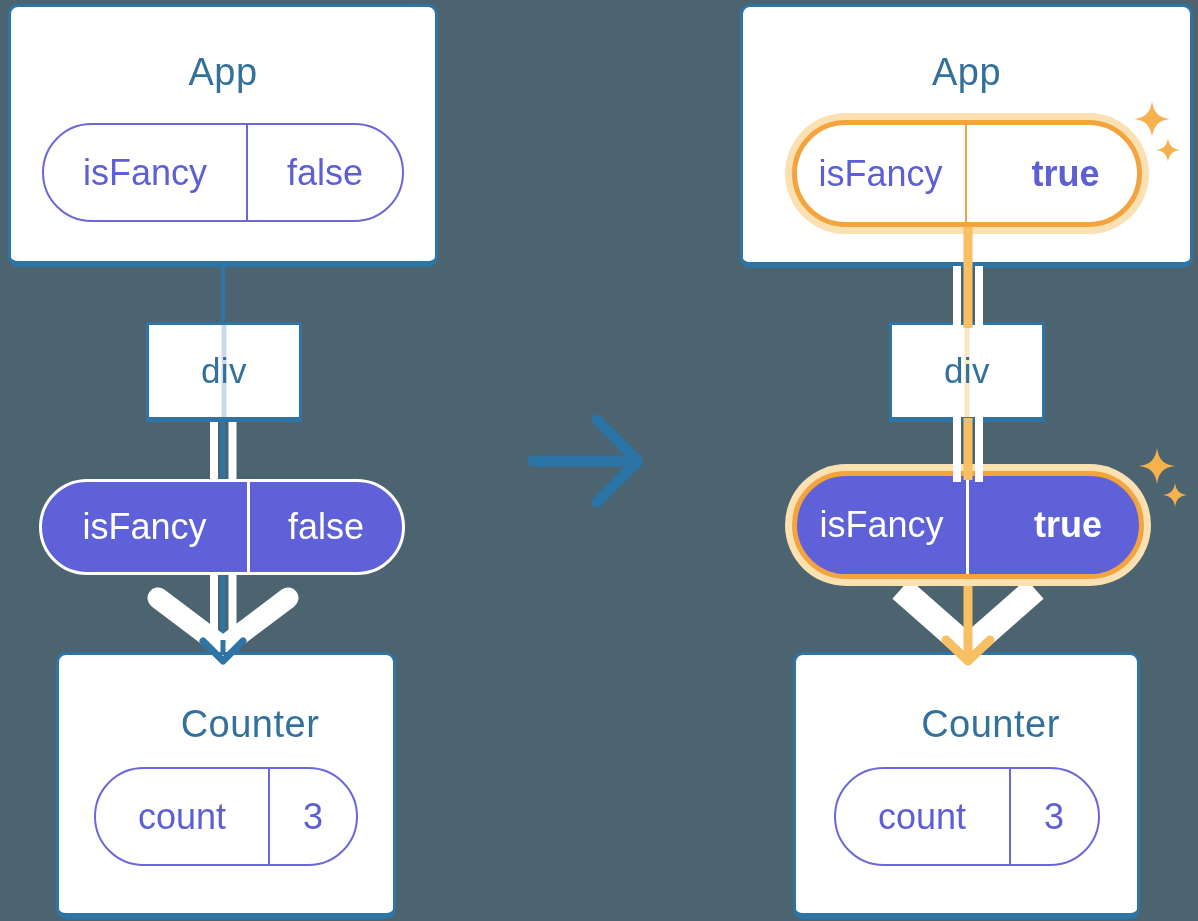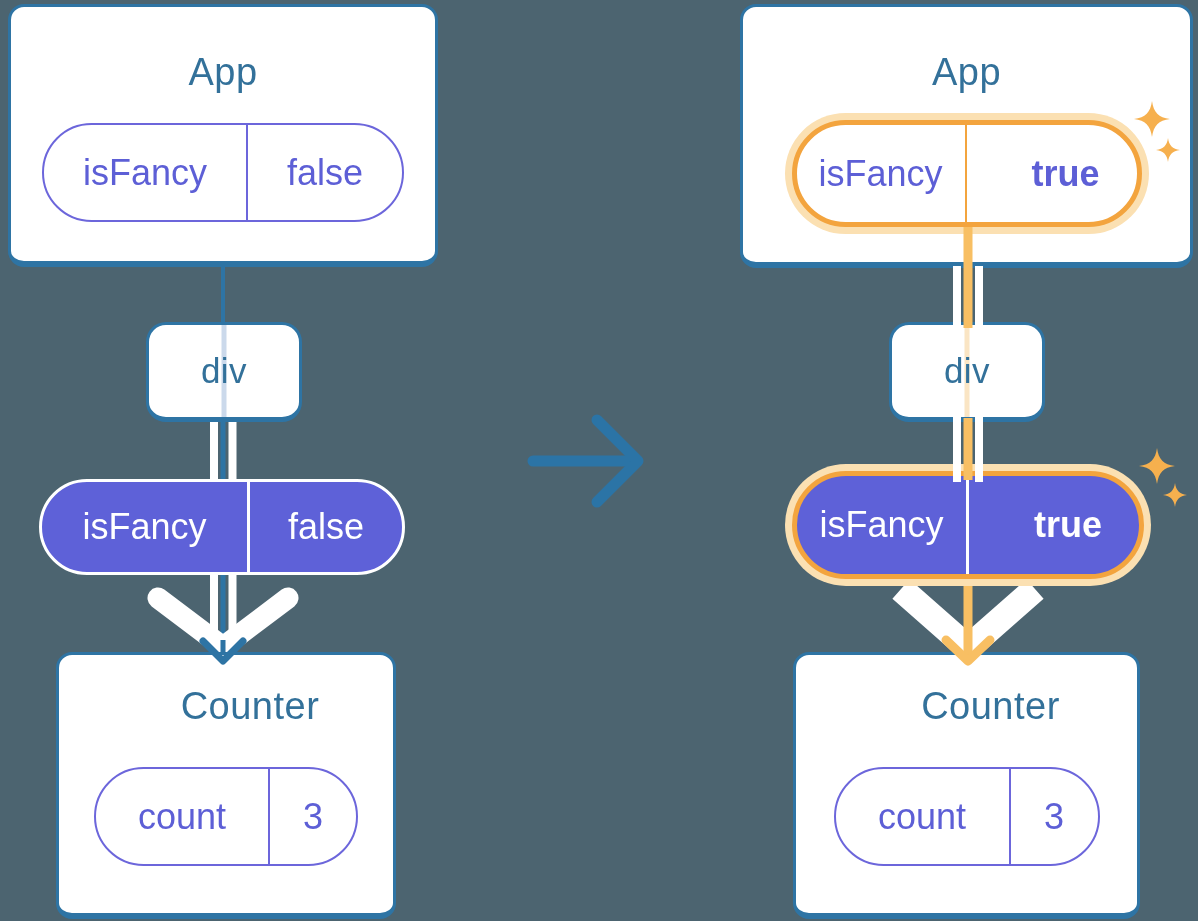--- a/index.html
+++ b/index.html
@@ -7,26 +7,26 @@
     --purple-border:#6C66DB; --purple-text:#5D5FD6; --orange:#F3A43E;
     --orange-line:#F8BF63; --halo:#FBE0B2; --lavender:#CBD9EB; --peach:#FAE5C4;
   }
   html,body{margin:0;padding:0;}
   body{font-family:"Liberation Sans", sans-serif; background:#333;}
   .stage{position:relative;width:1198px;height:921px;background:var(--bg);overflow:hidden;}
   svg.layer{position:absolute;left:0;top:0;width:1198px;height:921px;pointer-events:none;}
   .bg-layer{z-index:0;}
   .front-layer{z-index:3;}
   .box{position:absolute;box-sizing:border-box;background:#fff;border:3px solid var(--blue);
-       border-bottom-width:6px;border-radius:16px;z-index:1;}
+       border-bottom-width:6px;border-radius:10px;z-index:1;}
   .box .title{display:block;text-align:center;color:var(--title);font-size:38px;font-weight:500;
        letter-spacing:.5px;position:relative;z-index:2;}
   .app-title{margin-top:44px;}
-  .counter-title{margin-top:30px;padding-left:48px;}
-  .divbox{display:flex;align-items:center;justify-content:center;border-radius:20px;}
+  .counter-title{margin-top:48px;padding-left:48px;}
+  .divbox{display:flex;align-items:center;justify-content:center;border-radius:0;}
   .divbox .title{font-size:35px;margin-top:0;}
   .thru-line{position:absolute;left:50%;transform:translateX(-50%);top:0;bottom:0;width:5px;z-index:1;}
   .thru-line.lav{background:var(--lavender);}
   .thru-line.pch{background:var(--peach);}
   .pill{position:absolute;box-sizing:border-box;display:flex;align-items:stretch;
         border-radius:70px;overflow:hidden;z-index:1;justify-content:space-between;}
   .pill .cell{display:flex;align-items:center;justify-content:center;font-size:36px;}
   .pill-outline{background:#fff;border:2px solid var(--purple-border);}
   .pill-outline .cell{color:var(--purple-text);}
   .pill-outline .key{flex:1;border-right:2px solid var(--purple-border);}

